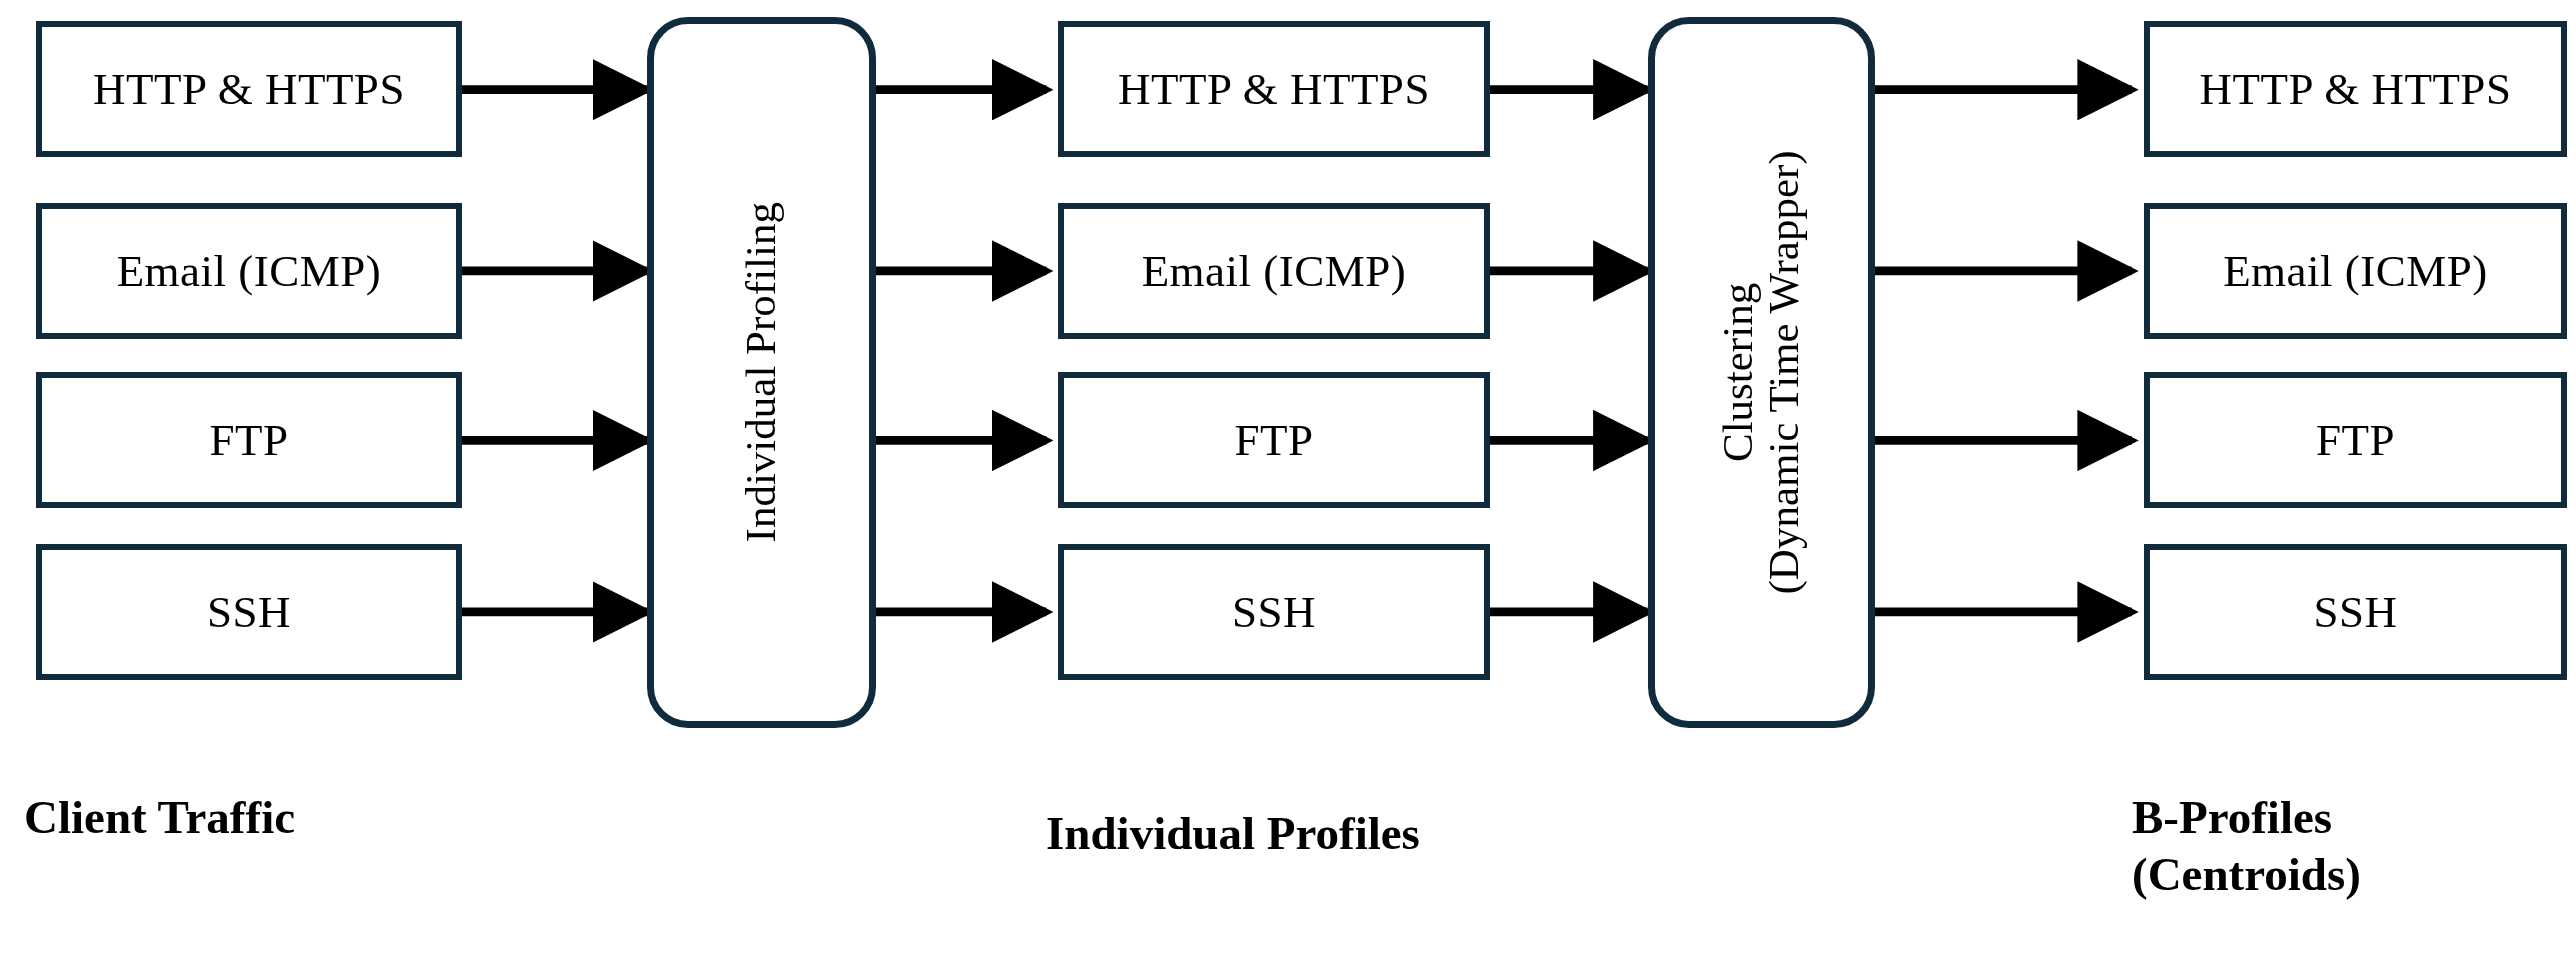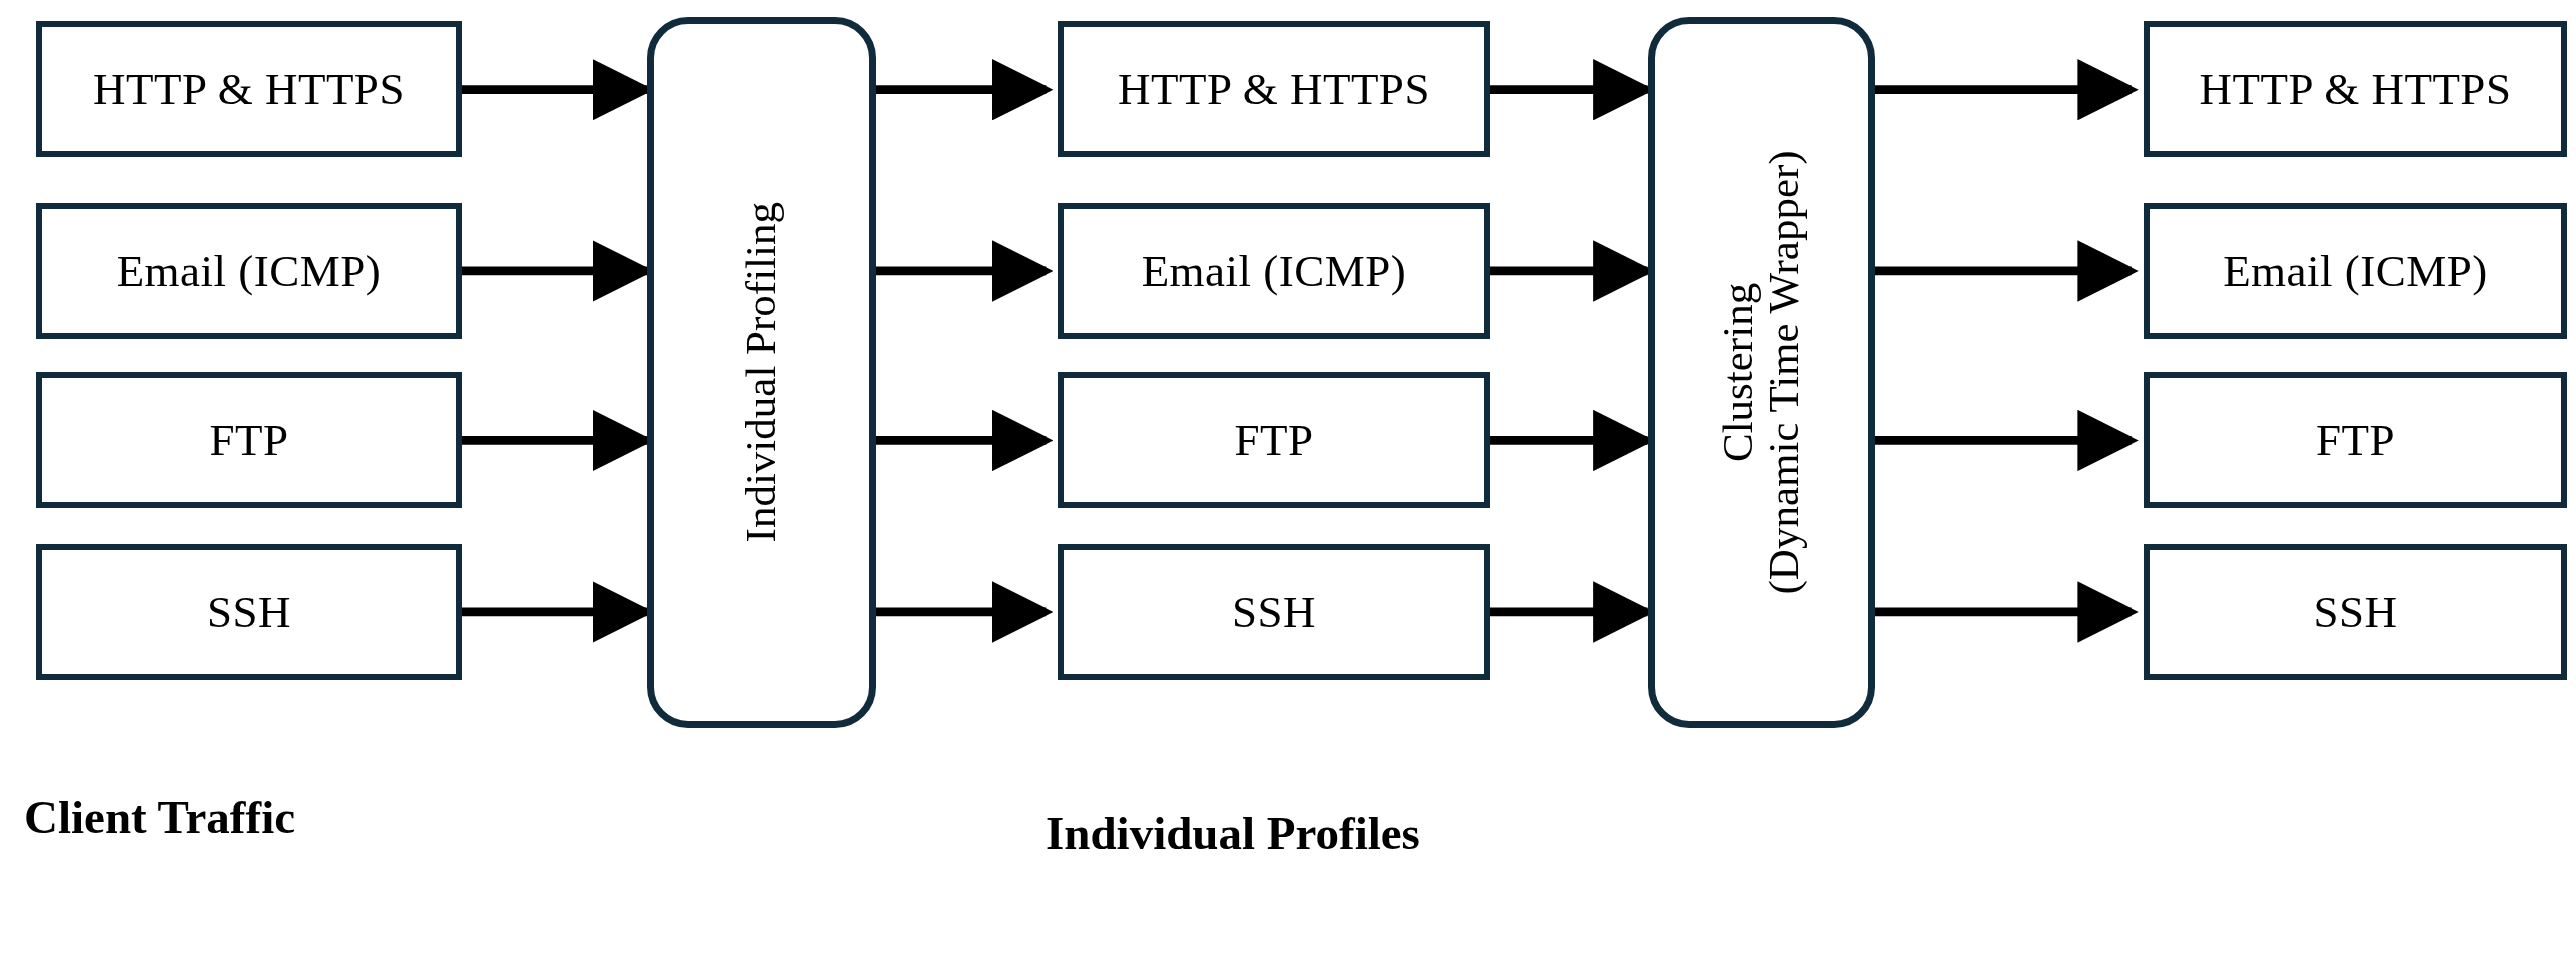--- a/index.html
+++ b/index.html
@@ -161,15 +161,19 @@
   <div class="node-box" style="left:2132px; top:544px; width:423px; height:136px;">
     <span class="node-label">SSH</span>
   </div>
 
   <div class="caption" style="left:24px; top:789px; width:426px;">
     <span>Client Traffic</span>
   </div>
   <div class="caption" style="left:1046px; top:789px; width:432px;margin-top:16px;">
     <span>Individual Profiles</span>
   </div>
+  <div class="caption" style="left:2132px; top:789px; width:423px;">
+    <span>B-Profiles</span><br>
+    <span>(Centroids)</span>
+  </div>
 
 </div>
 
 
 </body></html>

